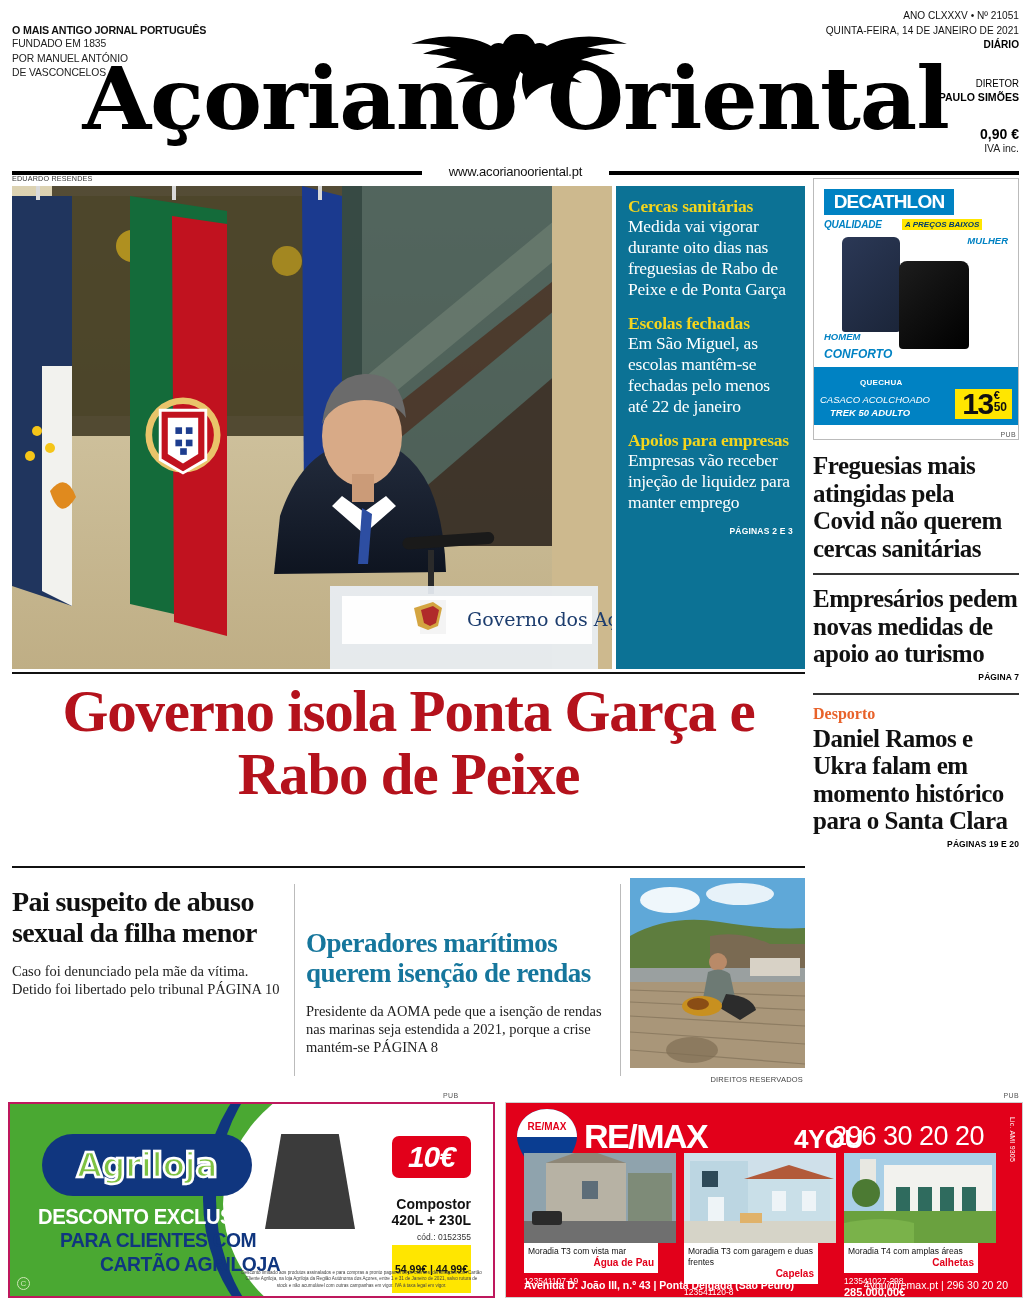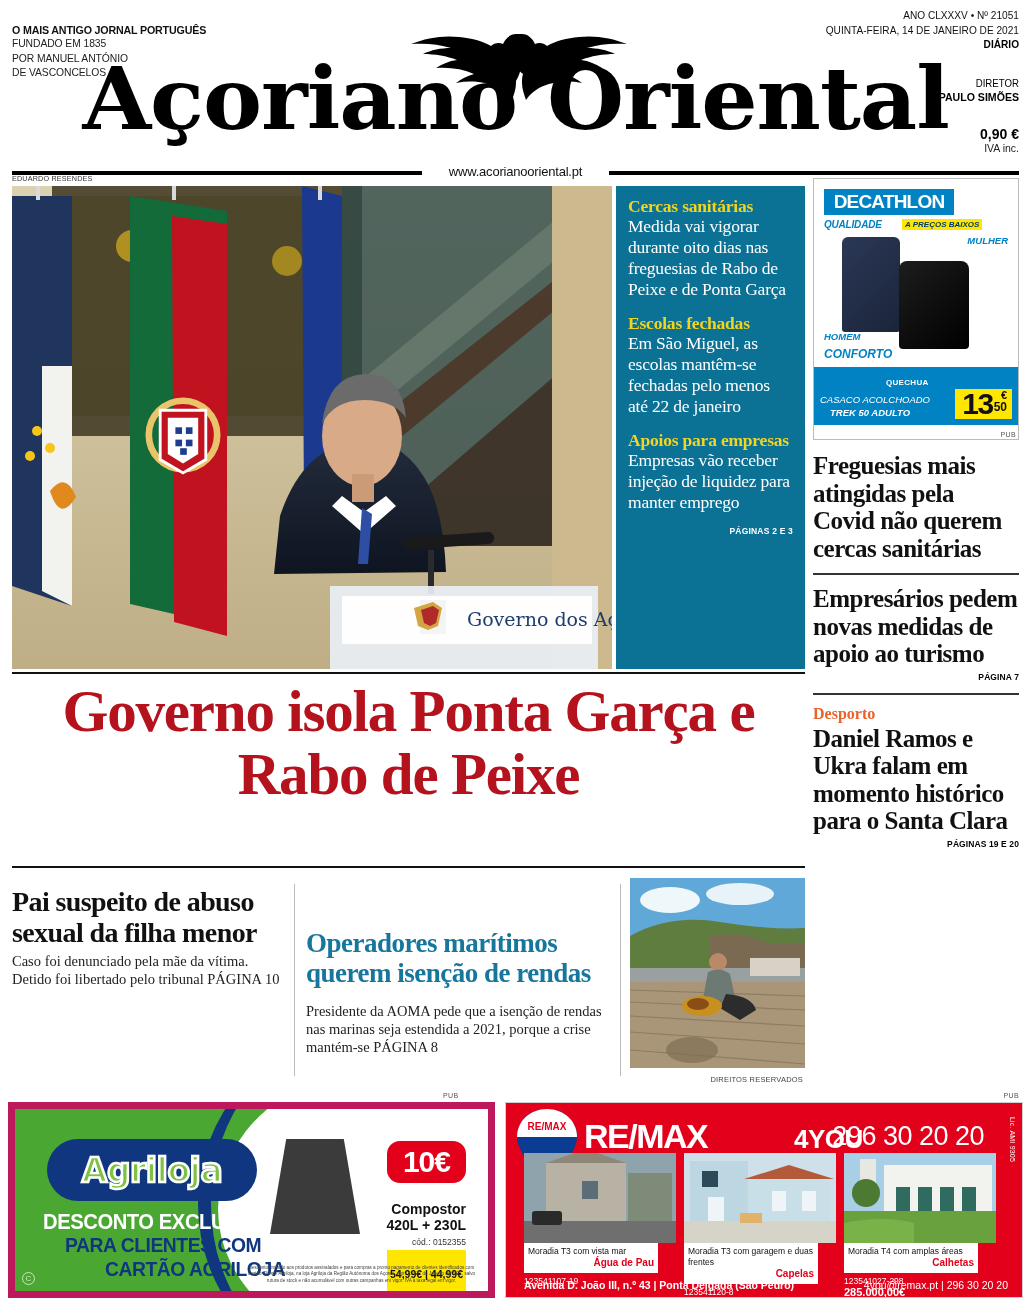--- a/index.html
+++ b/index.html
@@ -70,33 +70,33 @@
     font-size:17.5px; line-height:20px; letter-spacing:-0.2px;
   }
   .teaser .t-b {
     font-family:"Liberation Serif", serif; color:#fff; font-size:17.5px;
     line-height:21px; letter-spacing:-0.2px; margin-bottom:13px;
   }
   .teaser .t-pg { text-align:right; font-size:8.5px; font-weight:bold; letter-spacing:0.2px; margin-top:2px;}
 
   
   .ad-dec { position:absolute; left:813px; top:178px; width:206px; height:262px;
-    border:1px solid #bbb; background:#fff; overflow:hidden;text-align:right; }
+    border:1px solid #bbb; background:#fff; overflow:hidden; }
   .dec-logo { position:absolute; left:10px; top:10px; width:130px; height:26px; background:#0082c3;
     display:flex; align-items:center; justify-content:center; }
   .dec-logo span { color:#fff; font-weight:bold; font-size:19px; letter-spacing:-0.8px; font-family:"Liberation Sans",sans-serif;}
   .dec-sub { position:absolute; left:10px; top:40px; font-size:10px; font-style:italic; font-weight:bold; color:#0082c3; letter-spacing:-0.2px;}
   .dec-sub2 { position:absolute; left:88px; top:40px; font-size:8px; font-style:italic; font-weight:bold; background:#ffe600; color:#003a6b; padding:1px 3px;}
   .dec-mulher { position:absolute; right:10px; top:56px; font-size:9.5px; font-style:italic; font-weight:bold; color:#0082c3;}
   .dec-homem { position:absolute; left:10px; top:152px; font-size:9.5px; font-style:italic; font-weight:bold; color:#0082c3;}
   .dec-conf { position:absolute; left:10px; top:168px; font-size:12px; font-style:italic; font-weight:bold; color:#0082c3;}
   .dec-jk1 { position:absolute; left:28px; top:58px; width:58px; height:95px; background:linear-gradient(135deg,#2b3856,#1b2539); border-radius:6px 6px 3px 3px; }
   .dec-jk2 { position:absolute; left:85px; top:82px; width:70px; height:88px; background:linear-gradient(135deg,#1d1d1d,#000); border-radius:8px 8px 4px 4px; }
   .dec-band { position:absolute; left:0; right:0; bottom:14px; height:58px; background:#0082c3; }
-  .dec-q { position:absolute; left:72px; bottom:52px; font-size:8px; font-weight:bold; color:#fff; letter-spacing:0.3px;}
+  .dec-q { position:absolute; left:46px; bottom:52px; font-size:8px; font-weight:bold; color:#fff; letter-spacing:0.3px;}
   .dec-d1 { position:absolute; left:6px; bottom:34px; font-size:9.5px; font-style:italic; color:#fff;}
   .dec-d2 { position:absolute; left:16px; bottom:21px; font-size:9.5px; font-style:italic; color:#fff; font-weight:bold;}
   .dec-price { position:absolute; right:6px; bottom:20px; background:#ffe600; padding:1px 5px 1px 7px; display:flex; align-items:flex-start;}
   .dec-price .big { font-size:30px; font-weight:bold; color:#111; line-height:28px; letter-spacing:-1.5px;}
   .dec-price .sm { display:flex; flex-direction:column; margin-left:1px;}
   .dec-price .eu { font-size:11px; font-weight:bold; line-height:11px; color:#111;}
   .dec-price .cts { font-size:12px; font-weight:bold; line-height:12px; color:#111;}
   .pub-dec { position:absolute; right:2px; bottom:1px; font-size:7px; color:#555; letter-spacing:0.4px;}
 
   
@@ -120,47 +120,47 @@
     position:absolute; left:12px; top:680px; width:793px;
     font-family:"Liberation Serif", serif; font-weight:bold;
     color:#b4121c; font-size:59px; line-height:63px; text-align:center;
     letter-spacing:-1.2px;
   }
   .rule-mid { position:absolute; left:12px; top:866px; width:793px; height:2px; background:#111;}
 
   
   .story1 { position:absolute; left:12px; top:886px; width:272px; }
   .story1 h3 { font-family:"Liberation Serif", serif; font-weight:bold; font-size:28px; line-height:31px; letter-spacing:-0.6px; color:#111;}
-  .story1 .sub { font-family:"Liberation Serif", serif; font-size:14.5px; line-height:18px; color:#222; margin-top:4px;}
+  .story1 .sub { font-family:"Liberation Serif", serif; font-size:14.5px; line-height:18px; color:#222; margin-top:14px;}
   .vdiv { position:absolute; top:884px; width:1px; background:#bbb; height:192px;}
 
   .story2 { position:absolute; left:306px; top:928px; width:308px; }
   .story2 h3 { font-family:"Liberation Serif", serif; font-weight:bold; font-size:27px; line-height:30px; letter-spacing:-0.5px; color:#16769c;}
   .story2 .sub { font-family:"Liberation Serif", serif; font-size:14.5px; line-height:18px; color:#222; margin-top:14px;}
 
   .photo-mar { position:absolute; left:630px; top:878px; width:175px; height:190px;
      background:linear-gradient(180deg,#6fb3de 0%,#9ec4d8 32%,#8f8577 60%,#b0a594 100%); overflow:hidden;}
   .credit-mar { position:absolute; right:228px; top:1075px; font-size:7.5px; color:#444; letter-spacing:0.2px;}
 
   
   .pub-l { position:absolute; left:443px; top:1092px; font-size:7px; color:#555; letter-spacing:0.4px;}
   .pub-r { position:absolute; right:12px; top:1092px; font-size:7px; color:#555; letter-spacing:0.4px;}
 
-  .ad-agri { position:absolute; left:8px; top:1102px; width:487px; height:196px; background:#4aa832; overflow:hidden; border:7px solid #be185d;}
+  .ad-agri { position:absolute; left:8px; top:1102px; width:487px; height:196px; background:#4aa832; overflow:hidden; border:2px solid #be185d;}
   .agri-swoosh { position:absolute; right:-60px; top:-40px; width:330px; height:280px; background:#fff; border-radius:50%; }
   .agri-swoosh2 { position:absolute; right:-10px; top:-70px; width:300px; height:330px; border-left:13px solid #10367f; border-radius:50%; background:transparent;}
   .agri-pill { position:absolute; left:32px; top:30px; width:210px; height:62px; background:#10367f; border-radius:31px;
      display:flex; align-items:center; justify-content:center;}
   .agri-pill span { font-size:33px; font-weight:bold; color:#7ec242; -webkit-text-stroke:2.5px #fff; letter-spacing:-0.5px; font-family:"DejaVu Sans",sans-serif;}
   .agri-l1 { position:absolute; left:28px; top:100px; font-size:22px; font-weight:bold; color:#fff; letter-spacing:-0.5px; transform:scaleX(0.92); transform-origin:left;}
   .agri-l2 { position:absolute; left:50px; top:124px; font-size:21px; font-weight:bold; color:#10367f; letter-spacing:-0.5px; transform:scaleX(0.92); transform-origin:left;}
   .agri-l3 { position:absolute; left:90px; top:148px; font-size:21px; font-weight:bold; color:#10367f; letter-spacing:-0.5px; transform:scaleX(0.92); transform-origin:left;}
   .agri-box { position:absolute; left:255px; top:30px; width:90px; height:95px; background:#3b3b3b;
      clip-path: polygon(18% 0,82% 0,100% 100%,0 100%); }
-  .agri-pricebox { position:absolute; right:22px; top:32px; background:#e2001a; border-radius:13px; padding:4px 16px;}
+  .agri-pricebox { position:absolute; right:22px; top:32px; background:#e2001a; border-radius:7px; padding:4px 16px;font-style:italic;}
   .agri-pricebox span { font-size:30px; font-weight:bold; color:#fff; letter-spacing:-1px;}
   .agri-p1 { position:absolute; right:22px; top:92px; font-size:14px; font-weight:bold; color:#111;}
   .agri-p2 { position:absolute; right:22px; top:108px; font-size:14px; font-weight:bold; color:#111;}
   .agri-cod { position:absolute; right:22px; top:128px; font-size:8.5px; color:#333;}
   .agri-old { position:absolute; right:22px; top:141px; font-size:10.5px; font-weight:bold; background:#ffe600; color:#111; padding:18px 3px;}
   .agri-fine { position:absolute; left:230px; right:10px; bottom:7px; font-size:4.6px; line-height:6.5px; color:#444; text-align:center;}
   .agri-c { position:absolute; left:7px; bottom:6px; width:13px; height:13px; border:1.2px solid #cfe6b8; border-radius:50%; color:#cfe6b8; font-size:8px; text-align:center; line-height:11px;}
 
   .ad-remax { position:absolute; left:505px; top:1102px; width:518px; height:196px; background:#e2001a; overflow:hidden; border:1px solid #cfcfcf;}
   .rm-balloon { position:absolute; left:10px; top:6px; width:62px; height:78px; }

